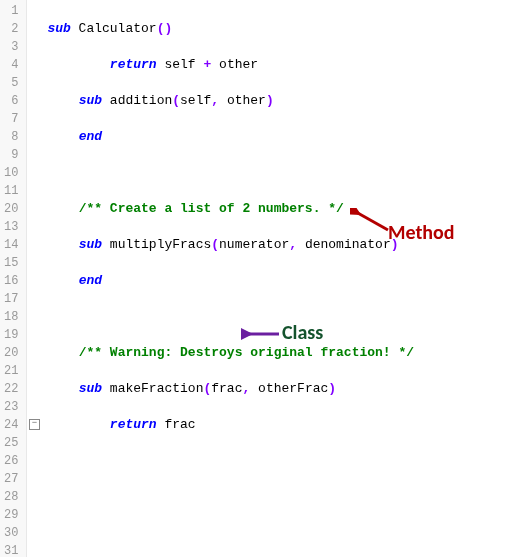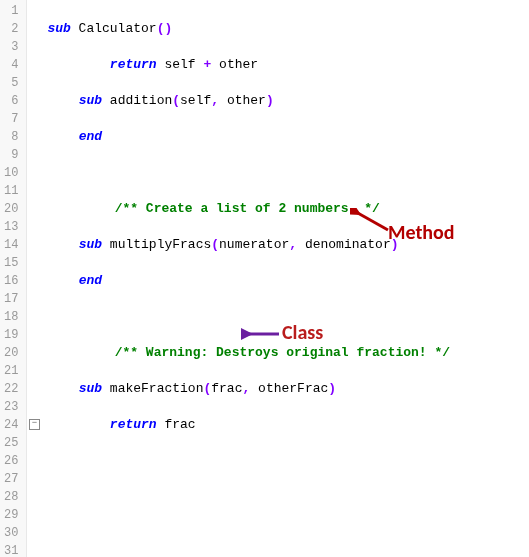--- a/index.html
+++ b/index.html
@@ -50,21 +50,21 @@
   }
   .code {
     padding: 2px 0 2px 6px;
     line-height: 18px;
     white-space: pre;
   }
   .code div { height: 18px; }
   .kw { color: #0000ff; font-weight: bold; font-style: italic; }
   .ident { color: #000; }
   .op { color: #8000ff; font-weight: bold; }
-  .comment { color: #008000; font-weight: bold; margin-left: 36px; }
+  .comment { color: #008000; font-weight: bold; }
   .num { color: #ff8000; }
   .annotation {
     position: absolute;
     font-family: Calibri, Arial, sans-serif;
     font-weight: bold;
     font-size: 20px;
     pointer-events: none;
   }
   .arrow {
     position: absolute;
@@ -184,13 +184,13 @@
 <div class="annotation" style="left:388px; top:220px; color:#b30000;">Method</div>
 
 <svg class="arrow" style="left:241px; top:324px;" width="40" height="20">
   <defs>
       <marker id="ah2" markerWidth="8" markerHeight="8" refX="2" refY="4" orient="auto">
         <path d="M8,0 L0,4 L8,8 Z" fill="#6b1fa0"></path>
       </marker>
     </defs>
   <line x1="38" y1="10" x2="6" y2="10" stroke="#6b1fa0" stroke-width="3" marker-end="url(#ah2)"></line>
 </svg>
-<div class="annotation" style="left:282px; top:320px; color:#b91c1c;">Class</div>
+<div class="annotation" style="left:282px; top:320px; color:#14532d;">Class</div>
 
 </body></html>

